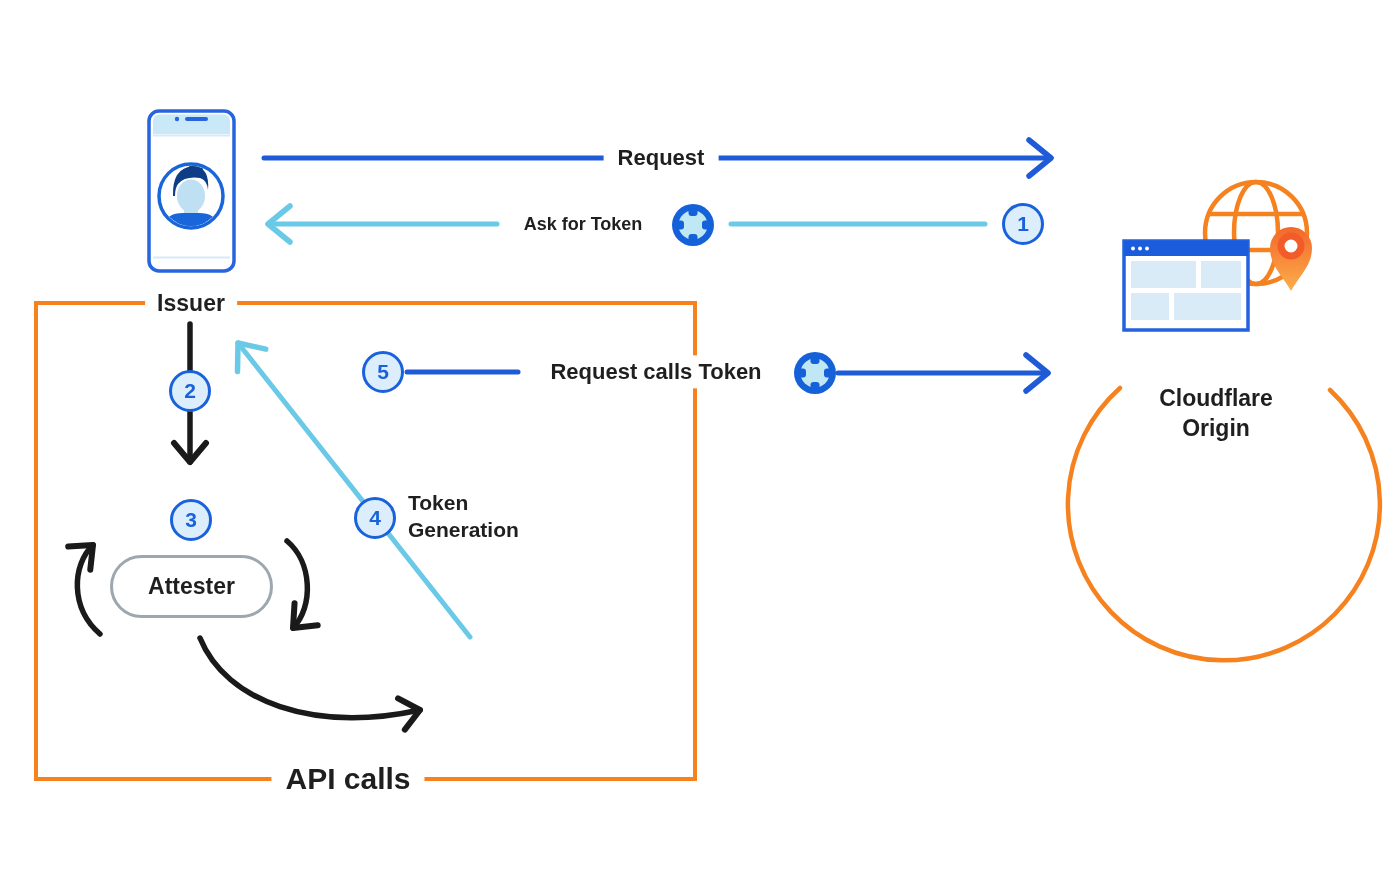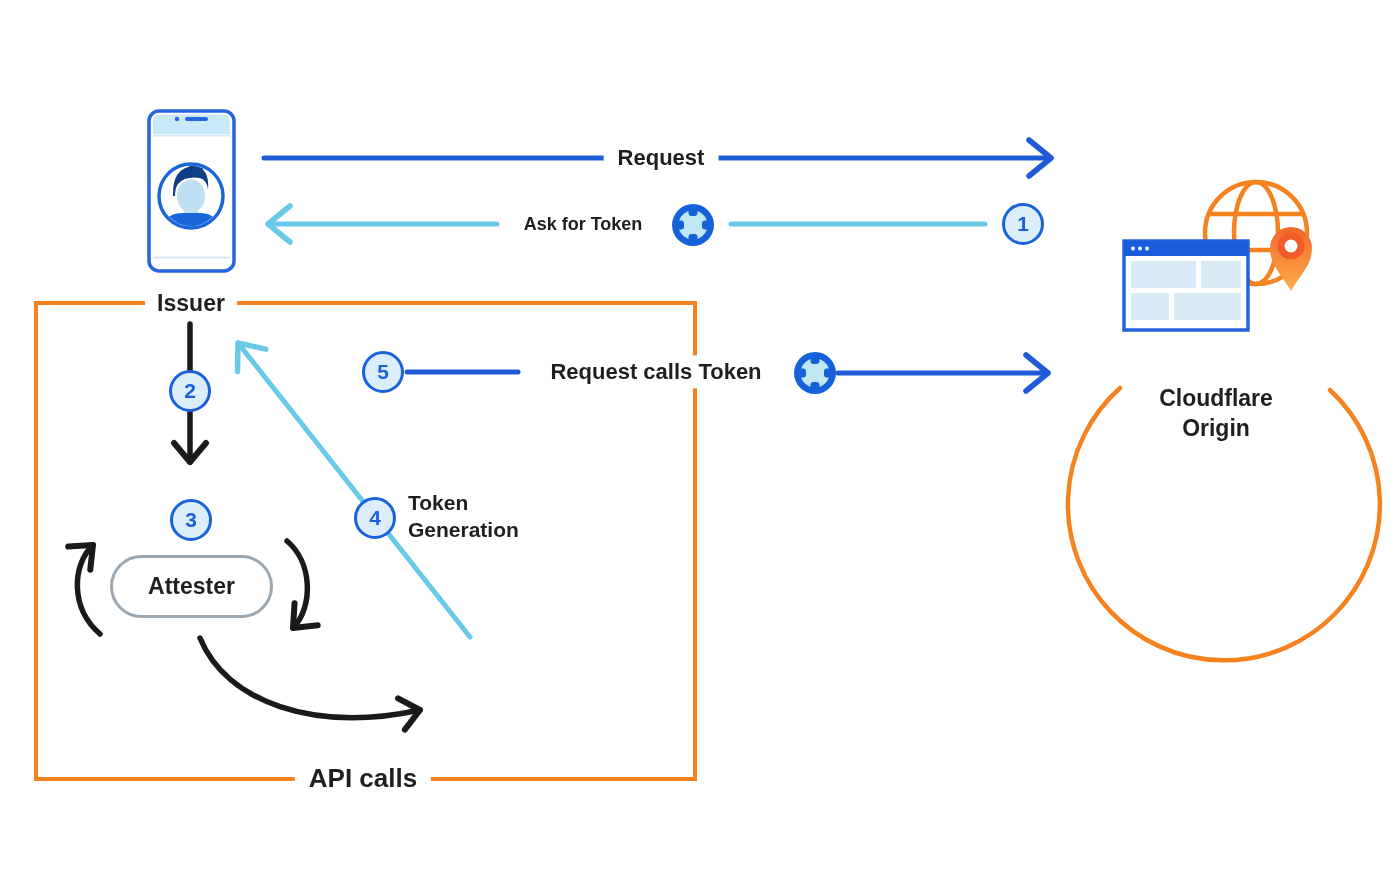--- a/index.html
+++ b/index.html
@@ -148,21 +148,21 @@
   <div class="badge" style="left:1023px;top:224px">1</div>
   <div class="badge" style="left:190px;top:391px">2</div>
   <div class="badge" style="left:191px;top:520px">3</div>
   <div class="badge" style="left:375px;top:518px">4</div>
   <div class="badge" style="left:383px;top:372px">5</div>
 
   <div class="lbl" style="left:191px;top:303px;font-size:23px;padding:0 12px">Issuer</div>
   <div class="lbl" style="left:661px;top:158px;font-size:22px;padding:2px 14px">Request</div>
   <div class="lbl nobg" style="left:583px;top:224px;font-size:18px">Ask for Token</div>
   <div class="lbl" style="left:656px;top:372px;font-size:22px;padding:4px 10px">Request calls Token</div>
-  <div class="lbl" style="left:363px;top:779px;font-size:26px;padding:2px 14px">API calls</div>
+  <div class="lbl" style="left:348px;top:779px;font-size:30px;padding:2px 14px">API calls</div>
 
   <div class="two-line center" style="left:1216px;top:383px">
     <div>Cloudflare</div>
     <div>Origin</div>
   </div>
 
   <div class="two-line" style="left:408px;top:489px">
     <div>Token</div>
     <div>Generation</div>
   </div>

